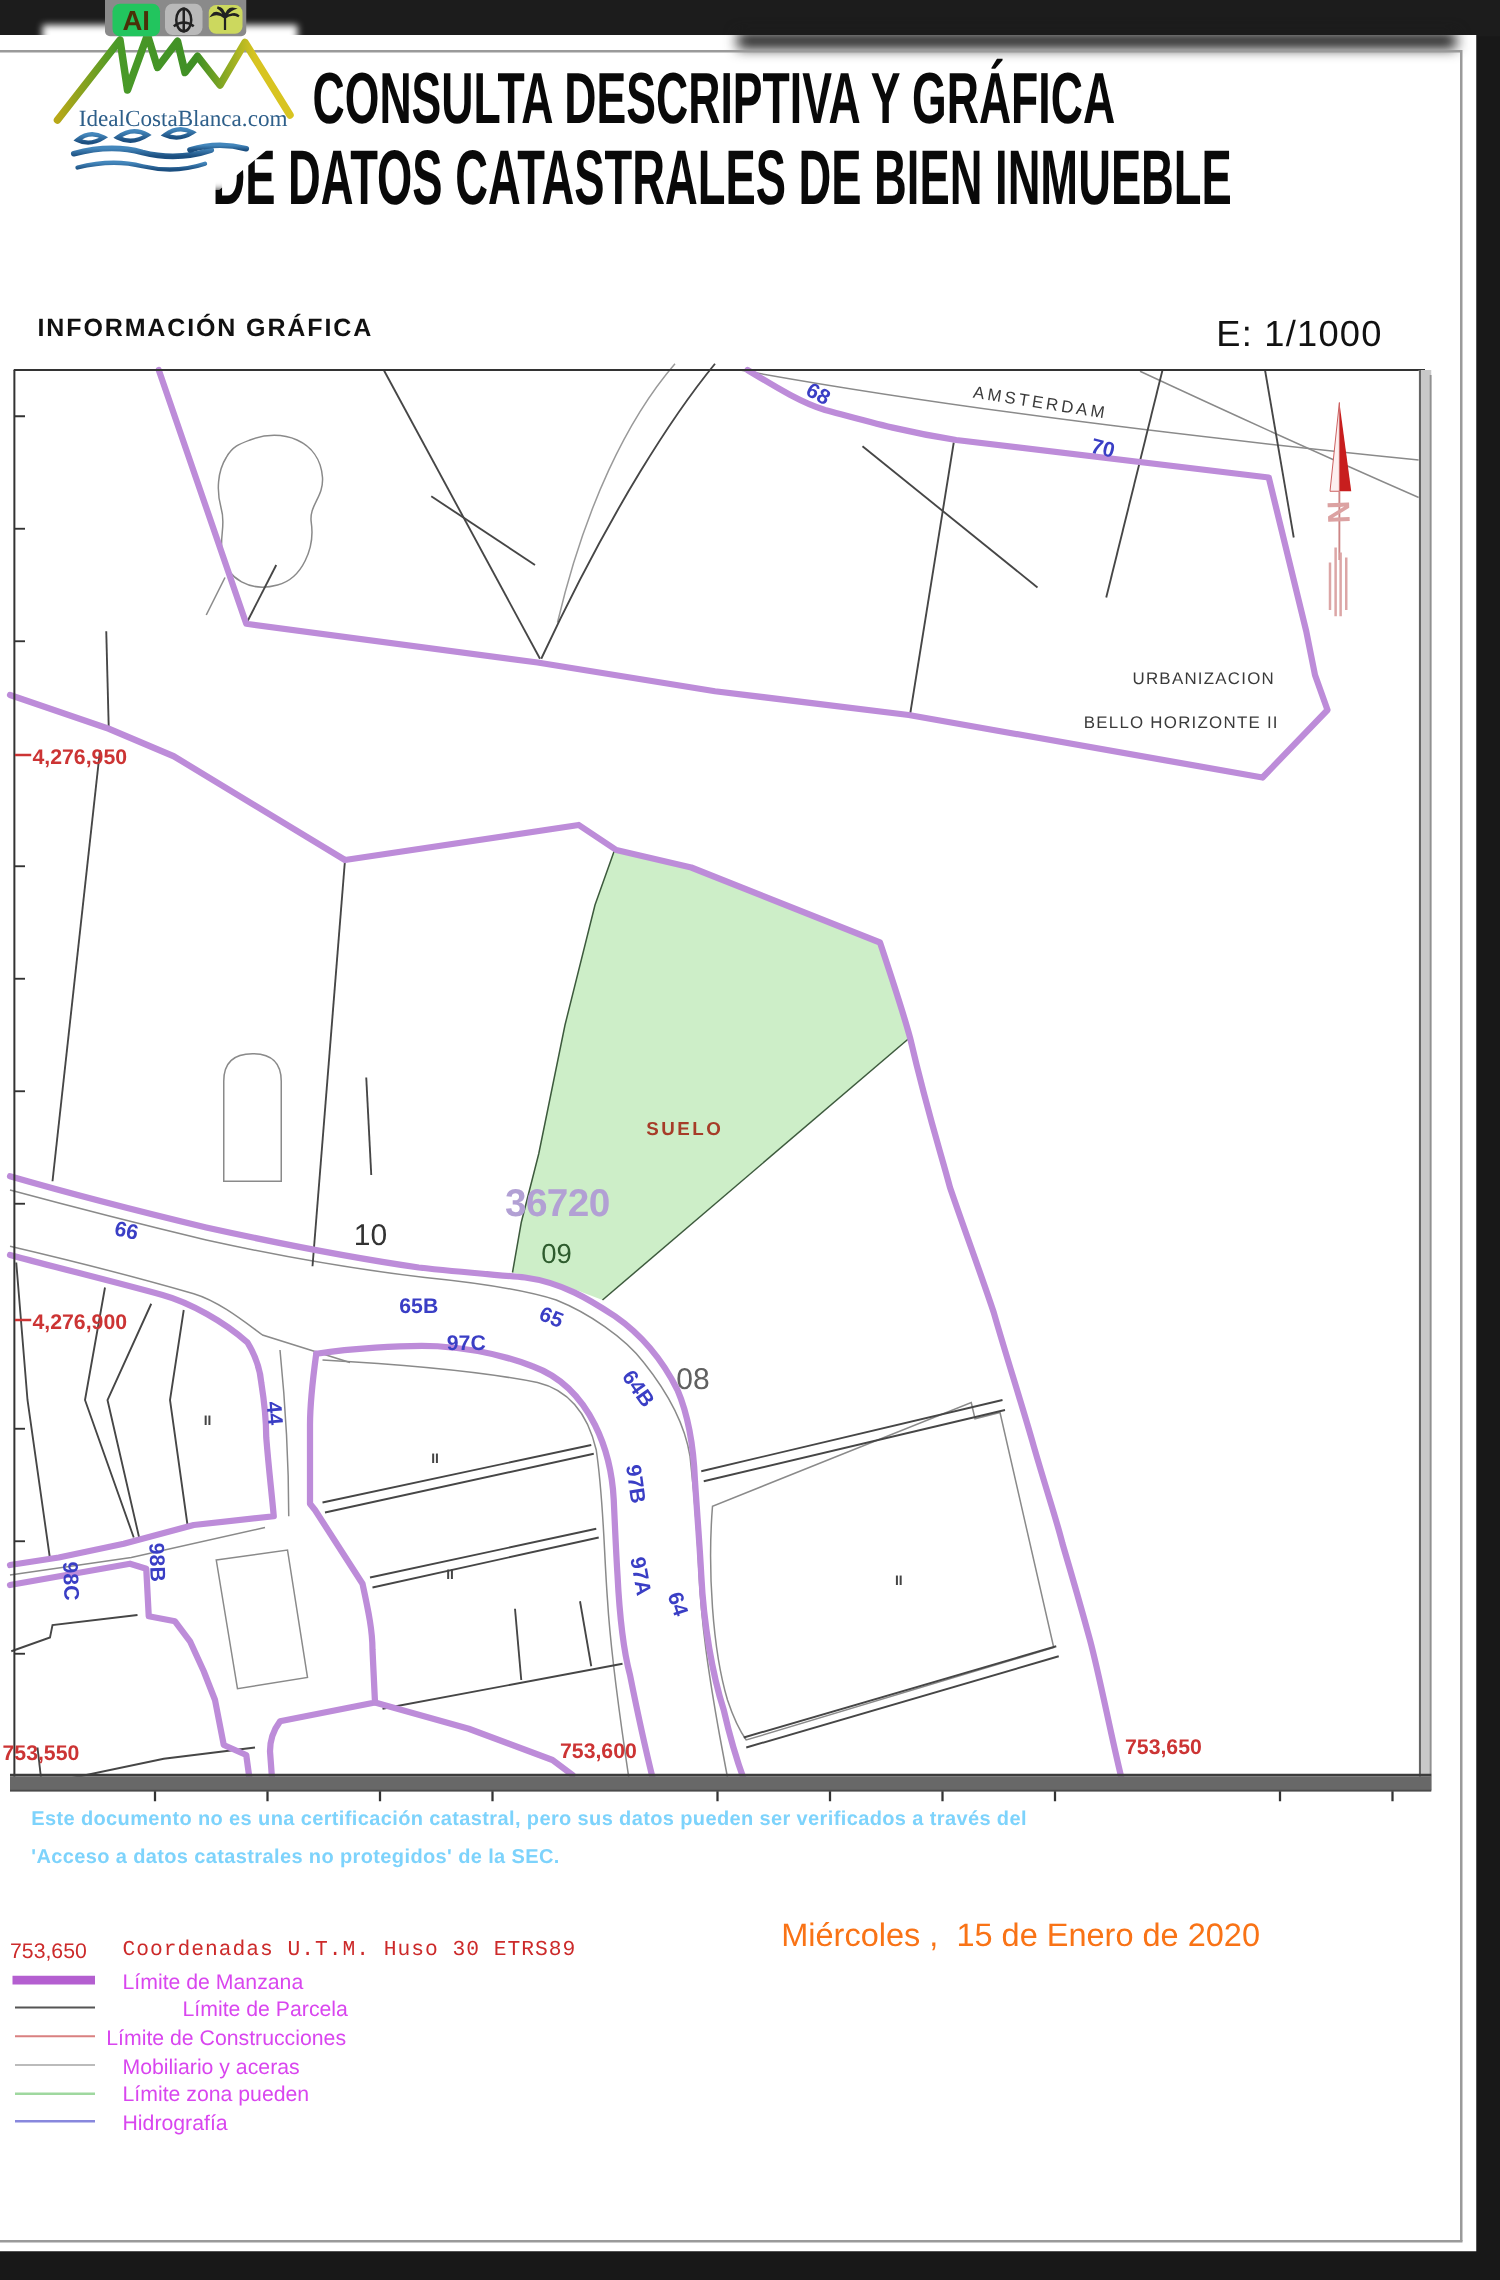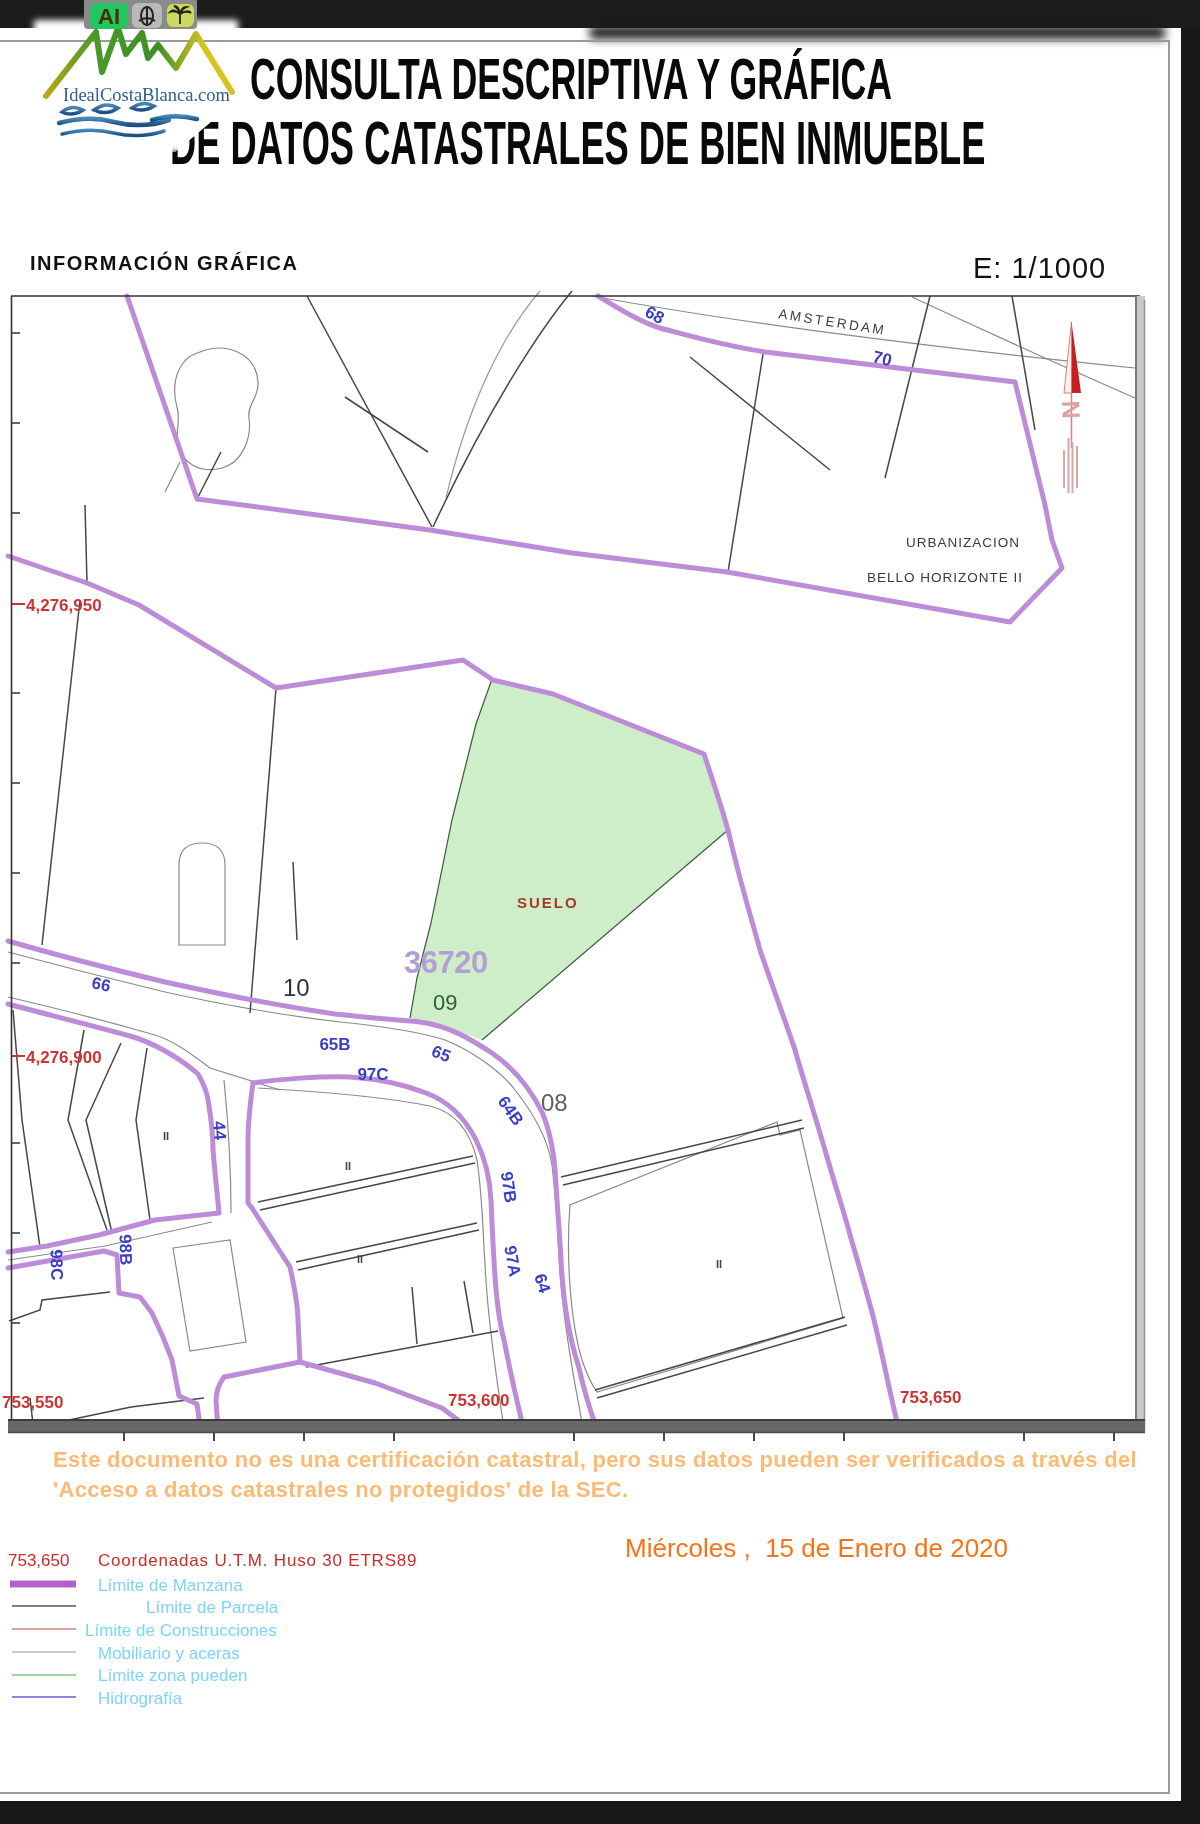--- a/index.html
+++ b/index.html
@@ -16,23 +16,23 @@
   
   .gline{position:absolute;background:#9a9a9a;}
   
   #title1,#title2{position:absolute;color:#090909;font-weight:bold;white-space:nowrap;
      transform-origin:left top;line-height:1;}
   #title1{left:250px;top:50px;font-size:58px;transform:scaleX(0.615);}
   #title2{left:170px;top:112px;font-size:62px;transform:scaleX(0.585);}
   #infog{position:absolute;left:30px;top:252px;font-size:20px;font-weight:bold;color:#111;letter-spacing:1.5px;}
   #escala{position:absolute;left:973px;top:252px;font-size:29px;font-weight:normal;color:#111;letter-spacing:1px;}
   
-  .foot{position:absolute;color:#fdba74;font-weight:bold;font-size:22px;letter-spacing:0.3px;margin-left:28px;}
+  .foot{position:absolute;color:#7dd3fc;font-weight:bold;font-size:16px;letter-spacing:0.3px;}
   #date{position:absolute;left:625px;top:1533px;font-size:26px;color:#f97316;}
-  .leg{position:absolute;font-size:17px;color:#7dd3fc;}
+  .leg{position:absolute;font-size:17px;color:#d946ef;}
   .legr{color:#cc2a2a;}
 </style>
 </head>
 <body>
 <div id="topbar"></div>
 <div id="page"></div>
 <div id="iconbox">
   <div class="ic" id="ic1">AI</div>
   <div class="ic" id="ic2"><svg width="30" height="25" viewBox="0 0 30 25">
         <ellipse cx="15" cy="13" rx="6" ry="9" fill="none" stroke="#222" stroke-width="2"></ellipse>
@@ -240,21 +240,21 @@
   <text x="357" y="1263">II</text>
   <text x="716" y="1268">II</text>
 </g>
 </svg>
 
 <div class="foot" style="left:25px;top:1447px;width:1110px;">Este documento no es una certificación catastral, pero sus datos pueden ser verificados a través del</div>
 <div class="foot" style="left:25px;top:1477px;">'Acceso a datos catastrales no protegidos' de la SEC.</div>
 <div id="date">Miércoles ,&nbsp; 15 de Enero de 2020</div>
 
 <div class="leg legr" style="left:8px;top:1551px;">753,650</div>
-<div class="leg legr" style="left:98px;top:1551px;letter-spacing:0.8px;">Coordenadas U.T.M. Huso 30 ETRS89</div>
+<div class="leg legr" style="left:98px;top:1551px;letter-spacing:0.8px;font-family:Liberation Mono, monospace;">Coordenadas U.T.M. Huso 30 ETRS89</div>
 <svg width="95" height="160" viewBox="0 0 95 160" style="position:absolute;left:0;top:1575px;">
   <line x1="10" y1="9" x2="76" y2="9" stroke="#b45fd0" stroke-width="7"></line>
   <line x1="12" y1="31" x2="76" y2="31" stroke="#555" stroke-width="1.5"></line>
   <line x1="12" y1="54" x2="76" y2="54" stroke="#d98080" stroke-width="1.5"></line>
   <line x1="12" y1="77" x2="76" y2="77" stroke="#bbb" stroke-width="1.5"></line>
   <line x1="12" y1="100" x2="76" y2="100" stroke="#9fd89f" stroke-width="2"></line>
   <line x1="12" y1="122" x2="76" y2="122" stroke="#8888dd" stroke-width="2"></line>
 </svg>
 <div class="leg" style="left:98px;top:1576px;">Límite de Manzana</div>
 <div class="leg" style="left:98px;top:1598px;margin-left:48px;">Límite de Parcela</div>

